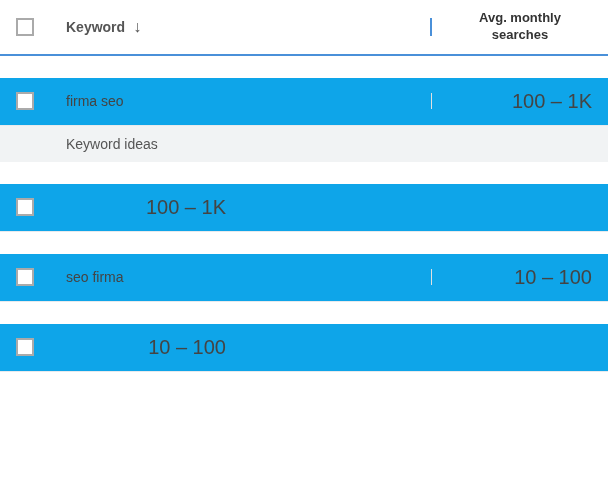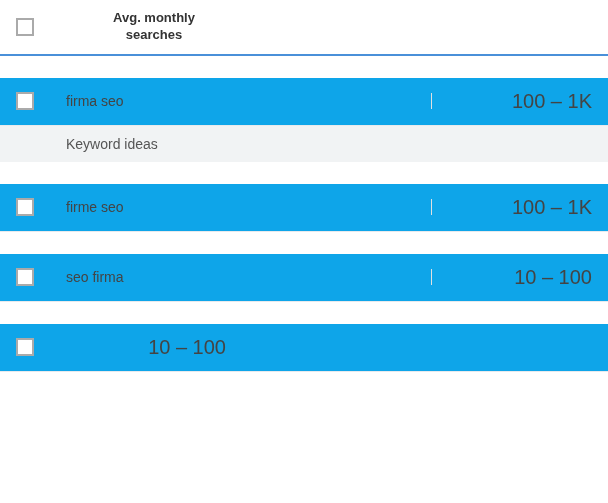--- a/index.html
+++ b/index.html
@@ -114,20 +114,24 @@
   </style>
 </head>
 <body>
 
 <div class="table-container">
 
   <div class="table-header">
     <div class="header-checkbox-col">
       <span class="checkbox"></span>
     </div>
+    <div class="header-keyword-col">
+      <span class="keyword-label">Keyword</span>
+      <span class="sort-arrow">↓</span>
+    </div>
     <div class="header-searches-col">
       <span>Avg. monthly</span><br>
       <span>searches</span>
     </div>
   </div>
 
 
   <div class="table-row">
     <div class="row-checkbox-col">
       <span class="checkbox"></span>
@@ -137,21 +141,20 @@
   </div>
 
   <div class="section-header">
     <span>Keyword ideas</span>
   </div>
 
   <div class="table-row">
     <div class="row-checkbox-col">
       <span class="checkbox"></span>
     </div>
-    <div class="row-keyword-col">firme seo</div>
     <div class="row-searches-col">100 – 1K</div>
   </div>
 
   <div class="table-row">
     <div class="row-checkbox-col">
       <span class="checkbox"></span>
     </div>
     <div class="row-keyword-col">seo firma</div>
     <div class="row-searches-col">10 – 100</div>
   </div>

